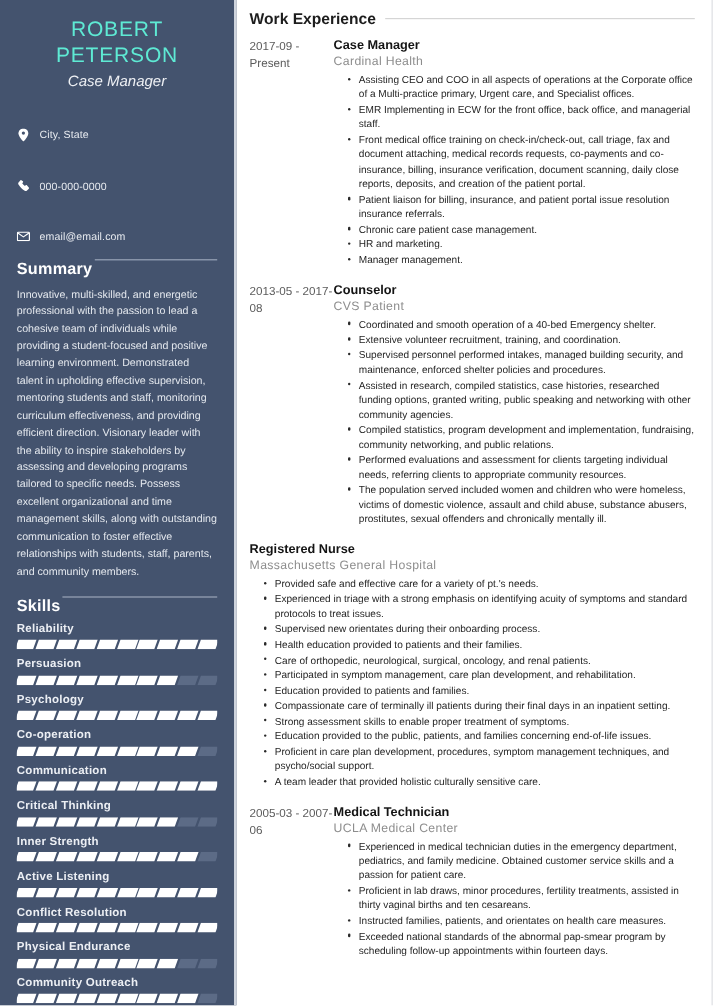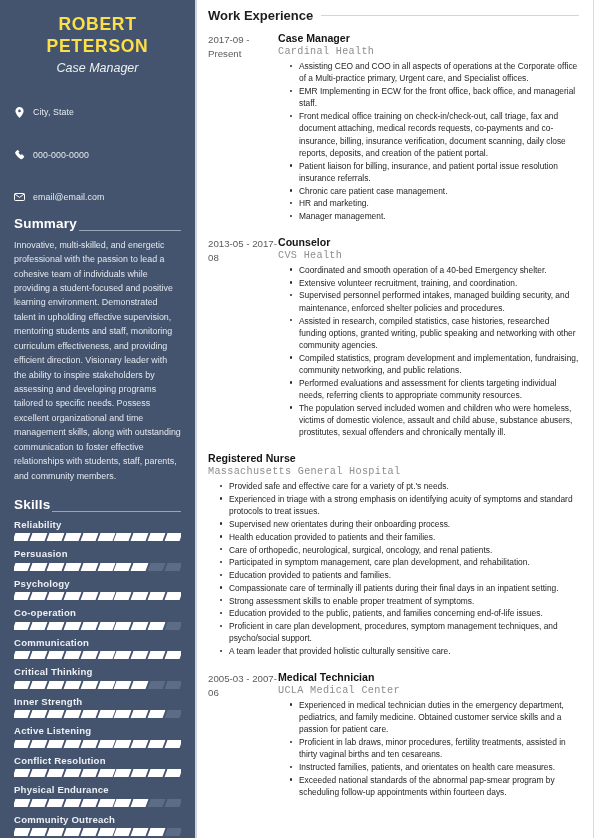--- a/index.html
+++ b/index.html
@@ -27,24 +27,24 @@
     min-width: 197px;
     background: #44536e;
     color: #ffffff;
     padding: 10px 14px 0 14px;
     border-right: 2px solid #cfd4dd;
     overflow: hidden;
   }
 
   .name {
     font-size: 17.5px;
-    font-weight: bold;
+    font-weight: normal;
     letter-spacing: 0.7px;
     text-align: center;
-    color: #fde047;
+    color: #5eead4;
     line-height: 1.25;
     margin-top: 4px;
   }
 
   .job-title {
     font-size: 12.5px;
     font-style: italic;
     text-align: center;
     color: #eef0f4;
     margin-top: 3px;
@@ -68,21 +68,21 @@
     width: 11px;
     min-width: 11px;
     display: flex;
     justify-content: center;
     align-items: center;
   }
   .contact-row .ico svg { display: block; }
 
   .side-head {
     display: flex;
-    align-items: flex-end;
+    align-items: flex-start;
     gap: 2px;
     margin-top: 14px;
     margin-bottom: 7px;
   }
   .side-head .txt {
     font-size: 13.5px;
     font-weight: bold;
     color: #ffffff;
     white-space: nowrap;
     letter-spacing: 0.2px;
@@ -189,21 +189,20 @@
     font-size: 10.6px;
     font-weight: bold;
     color: #141414;
     margin-bottom: 2px;
   }
   .job-company {
     font-size: 10.2px;
     color: #8d8d8d;
     letter-spacing: 0.3px;
     margin-bottom: 3px;
-    font-family: Liberation Mono, monospace;
   }
 
   .job-bullets {
     list-style: none;
     padding-left: 12px;
   }
   .job-bullets li {
     position: relative;
     font-size: 8.4px;
     line-height: 1.46;
@@ -474,21 +473,21 @@
               <li>Chronic care patient case management.</li>
               <li>HR and marketing.</li>
               <li>Manager management.</li>
             </ul>
           </div>
         </div>
         <div class="job">
           <div class="job-dates">2013-05 - 2017-08</div>
           <div class="job-body">
             <div class="job-role">Counselor</div>
-            <div class="job-company">CVS Health</div>
+            <div class="job-company">CVS Patient</div>
             <ul class="job-bullets">
               <li>Coordinated and smooth operation of a 40-bed Emergency shelter.</li>
               <li>Extensive volunteer recruitment, training, and coordination.</li>
               <li>Supervised personnel performed intakes, managed building security, and maintenance, enforced shelter policies and procedures.</li>
               <li>Assisted in research, compiled statistics, case histories, researched funding options, granted writing, public speaking and networking with other community agencies.</li>
               <li>Compiled statistics, program development and implementation, fundraising, community networking, and public relations.</li>
               <li>Performed evaluations and assessment for clients targeting individual needs, referring clients to appropriate community resources.</li>
               <li>The population served included women and children who were homeless, victims of domestic violence, assault and child abuse, substance abusers, prostitutes, sexual offenders and chronically mentally ill.</li>
             </ul>
           </div>

